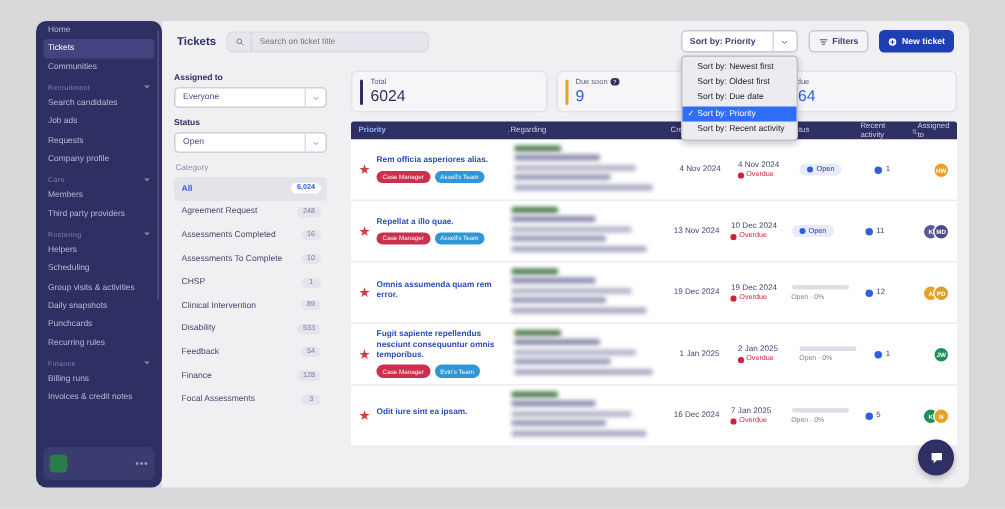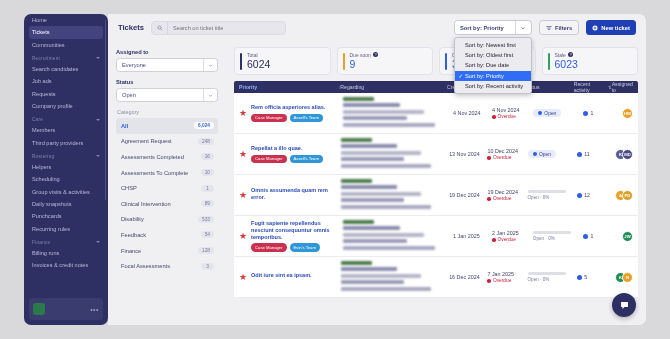--- a/index.html
+++ b/index.html
@@ -461,30 +461,20 @@
               <div class="stat-val" style="color: rgb(47, 95, 224);">9</div>
             </span>
           </div>
           <div class="stat">
             <span class="stat-bar" style="background: rgb(47, 95, 224);"></span>
             <span>
               <span class="stat-label">
                 <span>Overdue</span>
               </span>
               <div class="stat-val" style="color: rgb(47, 95, 224);">3064</div>
-            </span>
-          </div>
-          <div class="stat">
-            <span class="stat-bar" style="background: rgb(53, 160, 94);"></span>
-            <span>
-              <span class="stat-label">
-                <span>Stale</span>
-                <span class="info-dot">?</span>
-              </span>
-              <div class="stat-val" style="color: rgb(47, 95, 224);">6023</div>
             </span>
           </div>
         </div>
       <div class="table-head">
           <span class="th active" style="width: 112px;">
             <span>Priority</span>
             <span class="sort-ic" style="margin-left: auto;">↑</span>
           </span>
           <span class="th" style="width: 118px;">
             <span>Regarding</span>

